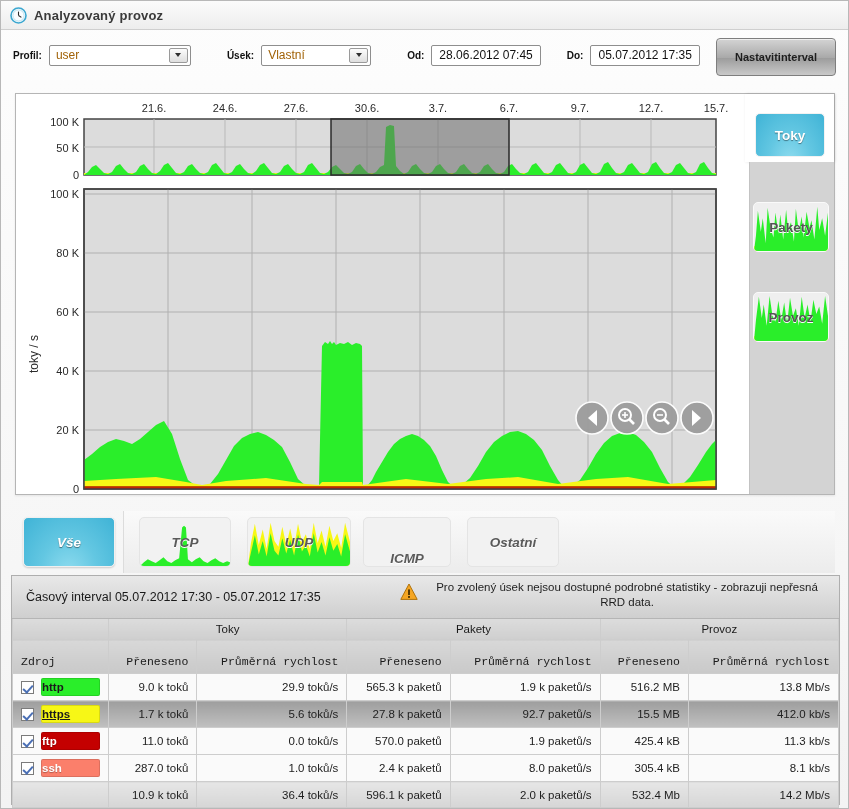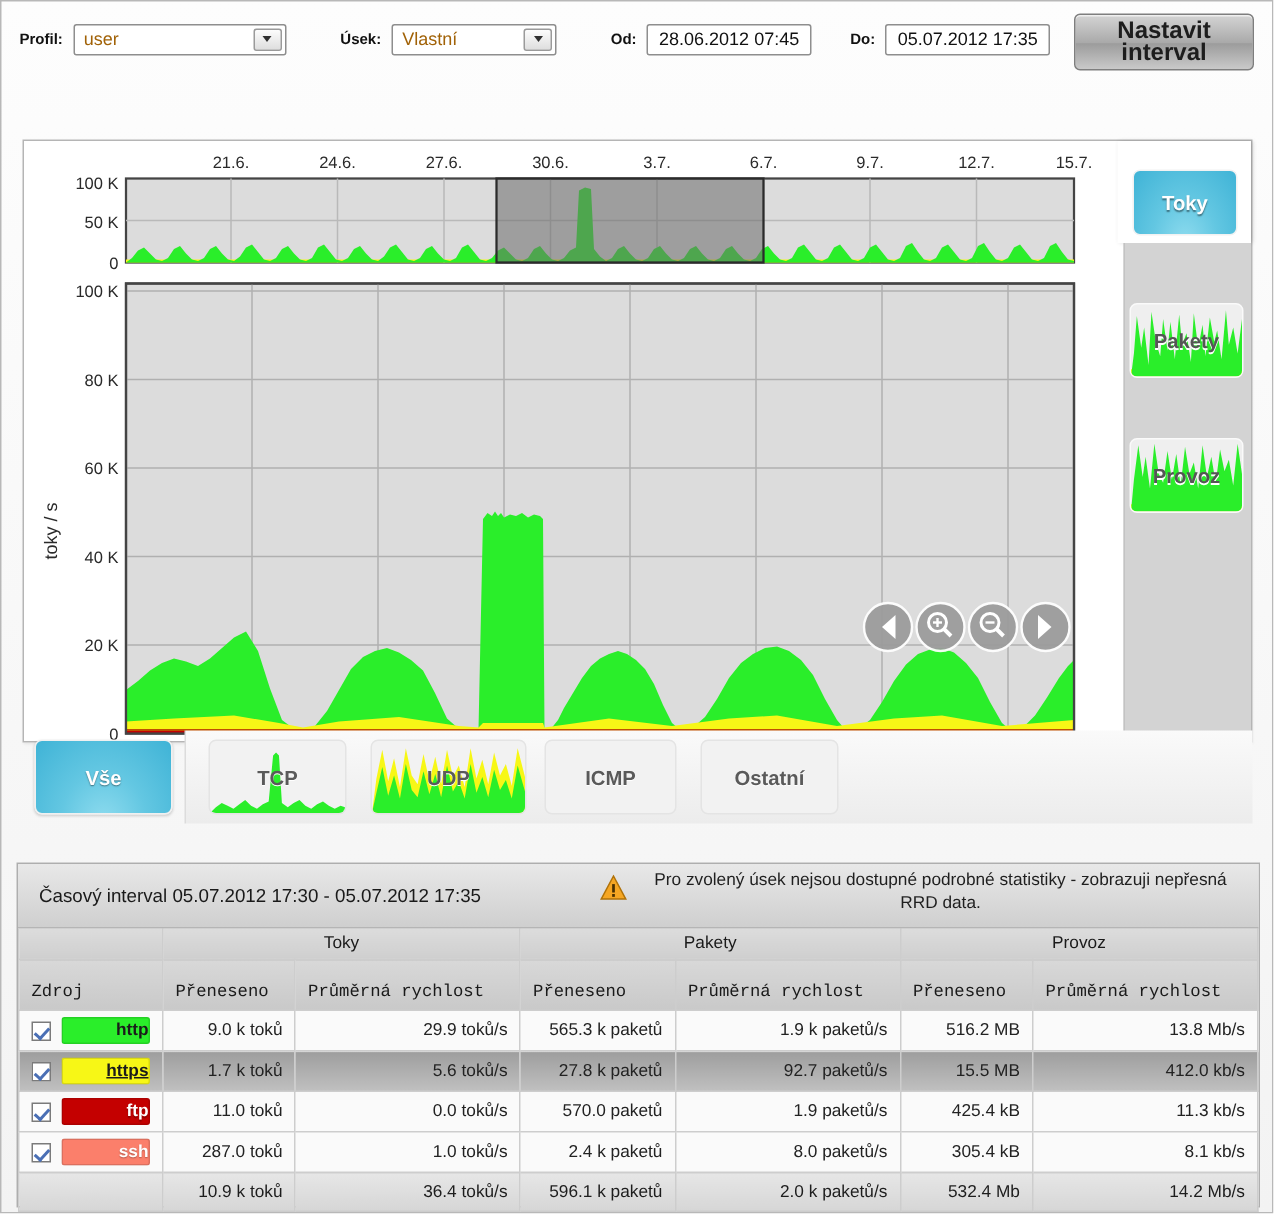--- a/index.html
+++ b/index.html
@@ -90,23 +90,23 @@
   }
   .spacer-od { width: 22px; }
   .spacer-do { width: 12px; }
   .btn-interval {
     position: absolute;
     right: 12px; top: 8px;
     width: 120px; height: 38px;
     background: linear-gradient(#d4d4d4, #a9a9a9 52%, #9c9c9c 53%, #c9c9c9);
     border: 1px solid #7e7e7e;
     border-radius: 4px;
-    display: flex; flex-direction: column;
+    display: flex; flex-direction: row;
     align-items: center; justify-content: center;
-    font-size: 16px; font-weight: bold; color: #1d1d1d;
+    font-size: 11px; font-weight: bold; color: #1d1d1d;
     line-height: 15px;
     box-shadow: inset 0 1px 0 #efefef;
   }
 
   
   .chart-panel {
     position: absolute;
     left: 14px; top: 92px;
     width: 820px; height: 402px;
     background: #fff;
@@ -160,22 +160,22 @@
     text-shadow: 0 1px 0 #fff;
   }
   .side-btn.plain.pakety { top: 108px; }
   .side-btn.plain.provoz { top: 198px; }
   .sb-label { position: relative; z-index: 3; }
   .thumb-svg { position: absolute; left: 0; bottom: 0; width: 100%; height: 100%; z-index: 1; }
 
   
   .tabs {
     position: absolute;
-    left: 14px; top: 486px;
-    width: 820px; height: 62px;
+    left: 14px; top: 510px;
+    width: 820px; height: 62px; font-style: italic;
   }
   .tab {
     position: absolute;
     top: 6px;
     height: 50px;
     border-radius: 5px;
     display: flex; align-items: center; justify-content: center;
     font-size: 13.5px; font-weight: bold;
     overflow: hidden;
   }
@@ -195,21 +195,21 @@
     border-left: 1px solid #dcdcdc;
   }
   .tab.plain {
     background: #f2f2f2;
     border: 1px solid #e4e4e4;
     color: #5a5a5a;
     text-shadow: 0 1px 0 #fff;
   }
   .tab.t-tcp  { left: 124px; width: 92px; }
   .tab.t-udp  { left: 232px; width: 104px; }
-  .tab.t-icmp { left: 348px; width: 88px; }
+  .tab.t-icmp { left: 348px; width: 88px; align-items: flex-end; }
   .tab.t-ost  { left: 452px; width: 92px; }
   .tab-label { position: relative; z-index: 3; }
 
   
   .stats-panel {
     position: absolute;
     left: 10px; top: 574px;
     width: 829px; height: 230px;
     background: #fff;
     border: 1px solid #aeaeae;
@@ -258,21 +258,21 @@
   thead .sub th {
     background: linear-gradient(#d8d8d8, #c9c9c9);
     font-weight: normal;
     color: #1a1a1a;
     height: 34px;
     vertical-align: bottom;
     padding-bottom: 5px;
     font-family: Liberation Mono, monospace;
   }
   thead .sub th.left { text-align: left; }
-  thead .sub th.right { text-align: left; }
+  thead .sub th.right { text-align: right; }
   tbody td { height: 26px; background: #fafafa; }
   tbody tr.alt td { background: linear-gradient(#9e9e9e, #c0c0c0); }
   tbody td.num { text-align: right; white-space: normal; }
   tbody td.src { width: 96px; }
   tbody tr.total td { background: linear-gradient(#e6e6e6, #d6d6d6); color:#1d1d1d;text-align:right; }
 
   .src-cell { display: flex; align-items: center; gap: 7px; }
   .chk {
     width: 13px; height: 13px;
     background: #fff;
@@ -283,36 +283,47 @@
     content: "";
     position: absolute;
     left: 3px; top: 1px;
     width: 4px; height: 8px;
     border: solid #4a6fb5;
     border-width: 0 2px 2px 0;
     transform: rotate(42deg);
   }
   .badge {
     flex: 1;
-    text-align: right;
+    text-align: left;
     border-radius: 2px;
     font-size: 11.5px;
     font-weight: bold;
     padding: 2px 0;
     color: #fff;
     text-shadow: 0 1px 1px rgba(0,0,0,.3);
     border: 1px solid rgba(0,0,0,.12);
   }
   .badge.dark-text { color: #1b1b1b; text-shadow: none; }
 </style>
 </head>
 <body>
 
 <div id="app">
 
+  <div class="titlebar">
+    <span class="clock-icon">
+      <svg viewBox="0 0 17 17" width="17" height="17">
+        <circle cx="8.5" cy="8.5" r="7.5" fill="#ffffff" stroke="#3ba7d0" stroke-width="1.6"></circle>
+        <circle cx="8.5" cy="8.5" r="5.6" fill="#fafdff" stroke="#9fd4e8" stroke-width=".7"></circle>
+        <line x1="8.5" y1="8.5" x2="8.5" y2="4.6" stroke="#2b2b2b" stroke-width="1.1"></line>
+        <line x1="8.5" y1="8.5" x2="11.4" y2="10.4" stroke="#2b2b2b" stroke-width="1.1"></line>
+      </svg>
+    </span>
+    <span class="title-text">Analyzovaný provoz</span>
+  </div>
 
   <div class="toolbar">
     <span class="tb-label">Profil:</span>
     <div class="select-box profile">
       <span>user</span>
       <span class="select-arrow">
           <i></i>
         </span>
     </div>
 

